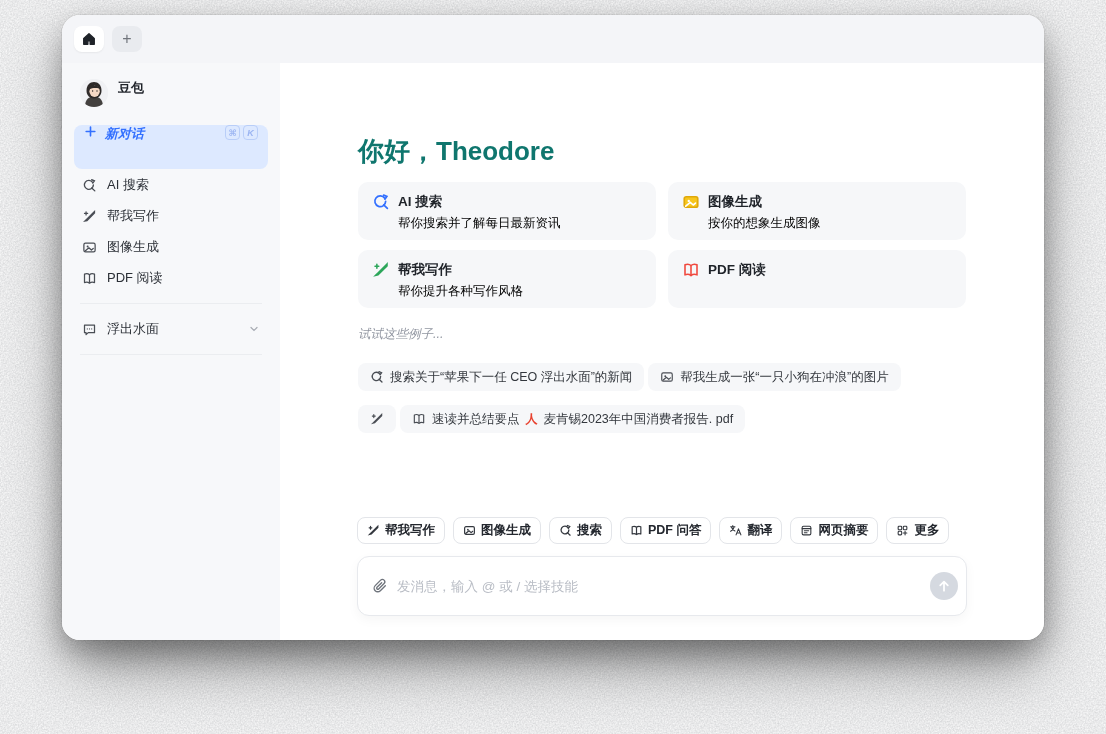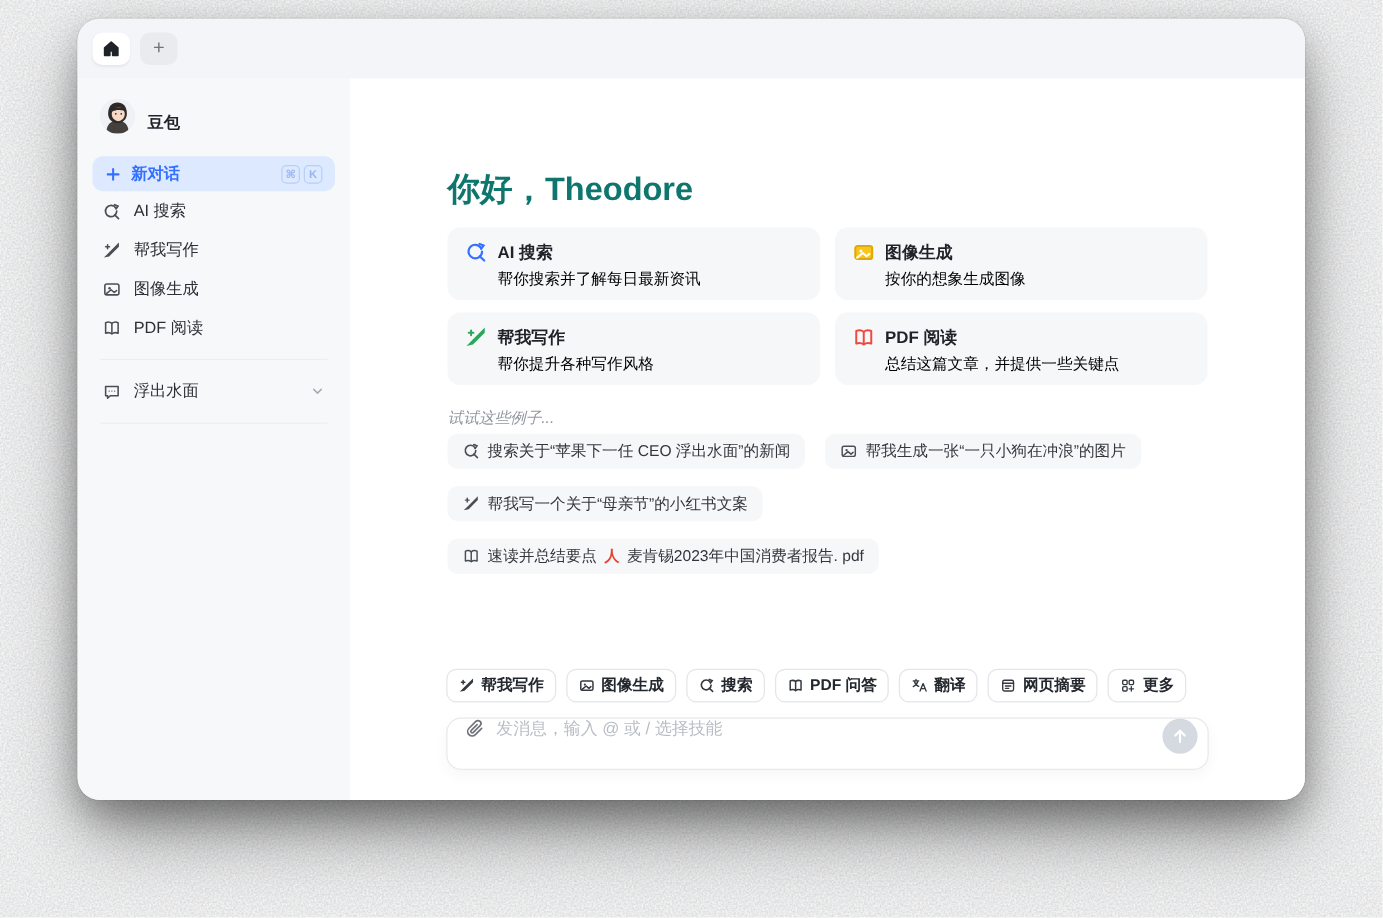--- a/index.html
+++ b/index.html
@@ -16,25 +16,25 @@
   .tab { width:30px; height:26px; border-radius:8px; display:flex; align-items:center; justify-content:center; cursor:pointer; }
   .tab.active { background:#fff; box-shadow:0 1px 2px rgba(0,0,0,.06); color:#1f2329; }
   .tab.plus { background:#e9ebef; color:#70747b; font-size:16px; }
 
   
   .body-row { display:flex; height:577px; }
   .sidebar { width:218px; background:#f7f8fa; padding:10px 12px; flex:none; }
   .main { flex:1; background:#fff; position:relative; }
 
   
-  .profile { display:flex; align-items:flex-end; padding:6px 6px; }
+  .profile { display:flex; align-items:flex-start; padding:6px 6px; }
   .avatar { width:28px; height:28px; border-radius:50%; overflow:hidden; background:#eef0f3; flex:none; }
   .profile-name { margin-left:10px; font-size:13px; font-weight:700; color:#1f2329; }
-  .new-chat { margin-top:12px; height:28px; border-radius:8px; background:#dde9ff; color:#3370ff;
-    display:flex; align-items:center; padding:0 10px; font-size:13px; font-weight:700; cursor:pointer; }
+  .new-chat { margin-top:12px; height:44px; border-radius:8px; background:#dde9ff; color:#3370ff;
+    display:flex; align-items:flex-start; padding:0 10px; font-size:13px; font-weight:700; cursor:pointer;font-style:italic; }
   .new-chat .label { margin-left:8px; }
   .kbd-group { margin-left:auto; display:flex; gap:3px; }
   .kbd { width:15px; height:15px; border:1px solid #b9cef8; border-radius:4px; color:#9ab4f2;
     font-size:9px; display:flex; align-items:center; justify-content:center; }
   .nav-item { height:30px; display:flex; align-items:center; gap:10px; padding:0 8px; margin-top:1px;
     font-size:13px; color:#2b2f36; border-radius:8px; cursor:pointer; }
   .nav-item:first-of-type { margin-top:8px; }
   .nav-item .ic { color:#4a4e55; display:flex; }
   .divider { height:1px; background:#ebedf0; margin:10px 6px; }
   .chev { margin-left:auto; color:#a7abb3; display:flex; }
@@ -43,35 +43,35 @@
   .content { width:608px; margin:0 auto; padding-top:73px; }
   .greet { font-size:26px; line-height:30px; font-weight:700; color:#0f766e; }
   .cards { margin-top:16px; display:grid; grid-template-columns:1fr 1fr; column-gap:12px; row-gap:10px; }
   .card { background:#f6f7f9; border-radius:10px; padding:11px 14px; height:58px; cursor:pointer; }
   .card-head { display:flex; align-items:center; gap:8px; }
   .card-title { font-size:13.5px; font-weight:700; color:#1f2329; }
   .card-desc { margin-top:4px; margin-left:26px; font-size:12.5px; color:#000000; }
   .card .cic { display:flex; }
 
   .examples-label { margin-top:18px; font-size:12.5px; color:#9196a1;font-style:italic; }
-  .chips { margin-top:4px; display:flex; flex-wrap:wrap; gap:14px 16px; width:560px; }
+  .chips { margin-top:20px; display:flex; flex-wrap:wrap; gap:14px 4px; width:560px; }
   .chip { background:#f6f7f9; border-radius:8px; height:28px; display:flex; align-items:center;
     gap:6px; padding:0 12px; font-size:12.5px; color:#33373d; cursor:pointer; white-space:nowrap; }
   .chip .ic { color:#4a4e55; display:flex; }
   .pdf-mark { color:#e8402d; font-weight:700; font-size:12px; }
 
   
   .composer { position:absolute; left:50%; transform:translateX(-50%); bottom:24px; width:610px; }
   .skills { display:flex; gap:8px; margin-bottom:12px; }
   .skill { background:#fff; border:1px solid #e3e5e9; border-radius:8px; height:27px; display:flex;
     align-items:center; gap:5px; padding:0 9px; font-size:12.5px; font-weight:600; color:#23272e;
     cursor:pointer; white-space:nowrap; }
   .skill .ic { color:#34383f; display:flex; }
-  .inputbox { height:42px; border:1px solid #e7e9ed; border-radius:12px; background:#fff;
-    display:flex; align-items:flex-start; padding:0 8px 0 14px; box-shadow:0 4px 12px rgba(0,0,0,.04); }
+  .inputbox { height:60px; border:1px solid #e7e9ed; border-radius:12px; background:#fff;
+    display:flex; align-items:center; padding:0 8px 0 14px; box-shadow:0 4px 12px rgba(0,0,0,.04); }
   .inputbox .clip { color:#6f747c; display:flex; cursor:pointer; }
   .inputbox input { flex:1; border:none; outline:none; font-size:13.5px; margin-left:9px; color:#1f2329;
     font-family:"Liberation Sans","DejaVu Sans",sans-serif; background:transparent; }
   .inputbox input::placeholder { color:#b9bdc5; }
   .send { width:28px; height:28px; border-radius:50%; background:#d5d9e0; display:flex;
     align-items:center; justify-content:center; color:#fff; cursor:pointer; flex:none; }
 </style>
 </head>
 <body>
 
@@ -240,21 +240,20 @@
           <div class="card">
             <div class="card-head">
               <span class="cic" style="color:#f0483e">
                 <svg width="18" height="18" viewBox="0 0 24 24" fill="none" stroke="currentColor" stroke-width="2.1" stroke-linejoin="round">
                     <path d="M12 6 C10 4.2 6.5 4 4 5 V18.5 C6.5 17.5 10 17.8 12 19.5 C14 17.8 17.5 17.5 20 18.5 V5 C17.5 4 14 4.2 12 6 Z"></path>
                     <path d="M12 6 V19.5"></path>
                   </svg>
               </span>
               <span class="card-title">PDF 阅读</span>
             </div>
-            <div class="card-desc">总结这篇文章，并提供一些关键点</div>
           </div>
         </div>
 
         <div class="examples-label">试试这些例子...</div>
 
         <div class="chips">
           <div class="chip">
             <span class="ic">
               <svg width="14" height="14" viewBox="0 0 24 24" fill="none" stroke="currentColor" stroke-width="2.3" stroke-linecap="round">
                   <path d="M17 7 A7.2 7.2 0 1 0 18.2 11"></path>
@@ -274,21 +273,20 @@
             </span>
             <span>帮我生成一张“一只小狗在冲浪”的图片</span>
           </div>
           <div class="chip">
             <span class="ic">
               <svg width="14" height="14" viewBox="0 0 24 24" fill="none" stroke="currentColor" stroke-width="2" stroke-linecap="round">
                   <path d="M20 4 L8 16 L5.5 18.5 L4.8 19.2 L8 18.5 L20 6.5 Z"></path>
                   <path d="M4 7 H9 M6.5 4.5 V9.5"></path>
                 </svg>
             </span>
-            <span>帮我写一个关于“母亲节”的小红书文案</span>
           </div>
           <div class="chip">
             <span class="ic">
               <svg width="14" height="14" viewBox="0 0 24 24" fill="none" stroke="currentColor" stroke-width="2" stroke-linejoin="round">
                   <path d="M12 6 C10 4.2 6.5 4 4 5 V18.5 C6.5 17.5 10 17.8 12 19.5 C14 17.8 17.5 17.5 20 18.5 V5 C17.5 4 14 4.2 12 6 Z"></path>
                   <path d="M12 6 V19.5"></path>
                 </svg>
             </span>
             <span>速读并总结要点</span>
             <span class="pdf-mark">人</span>

